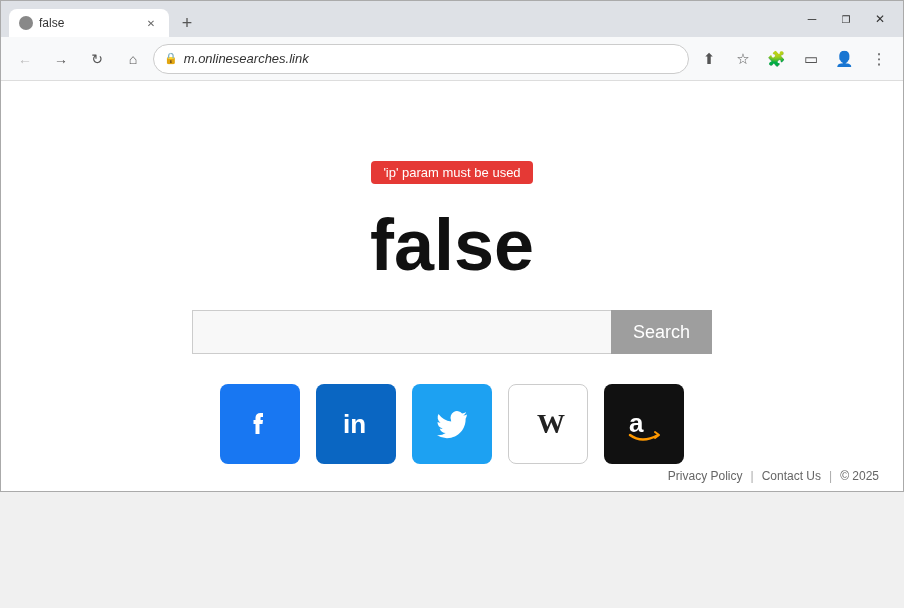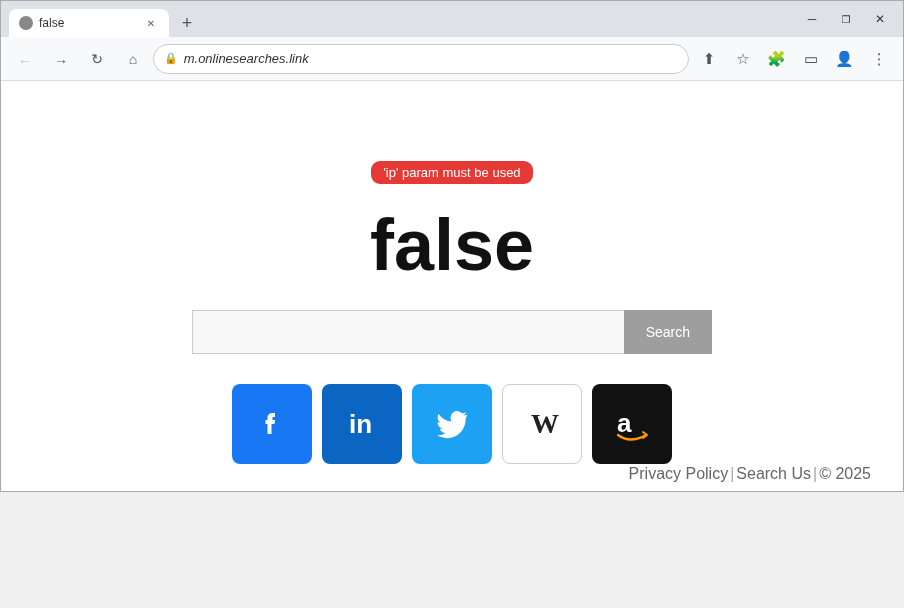--- a/index.html
+++ b/index.html
@@ -158,21 +158,21 @@
       align-items: center;
       padding-top: 80px;
       position: relative;
     }
 
     .error-badge {
       background: #e53935;
       color: #fff;
       font-size: 13px;
       padding: 4px 12px;
-      border-radius: 9px;
+      border-radius: 4px;
       margin-bottom: 20px;
     }
     .page-title {
       font-size: 72px;
       font-weight: bold;
       color: #111;
       margin-bottom: 24px;
     }
     .search-row {
       display: flex;
@@ -189,28 +189,28 @@
       font-size: 15px;
       outline: none;
       background: #f8f8f8;
     }
     .search-btn {
       height: 44px;
       background: #9e9e9e;
       color: #fff;
       border: none;
       padding: 0 22px;
-      font-size: 14px;
+      font-size: 18px;
       cursor: pointer;
     }
 
     
     .social-row {
       display: flex;
-      gap: 10px;
+      gap: 16px;
     }
     .social-icon {
       width: 80px;
       height: 80px;
       border-radius: 8px;
       display: flex;
       align-items: center;
       justify-content: center;
       font-size: 36px;
       color: #fff;
@@ -220,26 +220,26 @@
     .social-facebook { background: #1877f2; }
     .social-linkedin { background: #0a66c2; }
     .social-twitter { background: #1da1f2; }
     .social-wikipedia { background: #fff; border: 1px solid #ccc; color: #222; font-family: 'Linux Libertine', Georgia, serif; font-size: 28px; font-weight: bold; }
     .social-amazon { background: #111; }
 
     
     .page-footer {
       position: absolute;
       bottom: 0;
-      right: 16px;
+      right: 8px;
       padding: 8px 16px;
-      font-size: 16px;
+      font-size: 12px;
       color: #666;
       display: flex;
-      gap: 2px;
+      gap: 8px;
       align-items: center;
     }
     .footer-link { color: #666; text-decoration: none; cursor: pointer; }
     .footer-sep { color: #aaa; }
   </style>
 </head>
 <body>
 
 <div class="window">
 
@@ -318,19 +318,19 @@
           <text x="7" y="30" font-size="26" font-weight="bold" font-family="Arial" fill="white">a</text>
           <path d="M8 33 Q20 42 36 33" stroke="#ff9900" stroke-width="2.5" fill="none" stroke-linecap="round"></path>
           <path d="M33 30 L37 33 L33 36" stroke="#ff9900" stroke-width="2" fill="none" stroke-linecap="round" stroke-linejoin="round"></path>
         </svg>
       </div>
     </div>
 
     <div class="page-footer">
       <a class="footer-link">Privacy Policy</a>
       <span class="footer-sep">|</span>
-      <a class="footer-link">Search Us</a>
+      <a class="footer-link">Contact Us</a>
       <span class="footer-sep">|</span>
       <span class="footer-copyright">© 2025</span>
     </div>
   </div>
 
 </div>
 
 </body></html>

